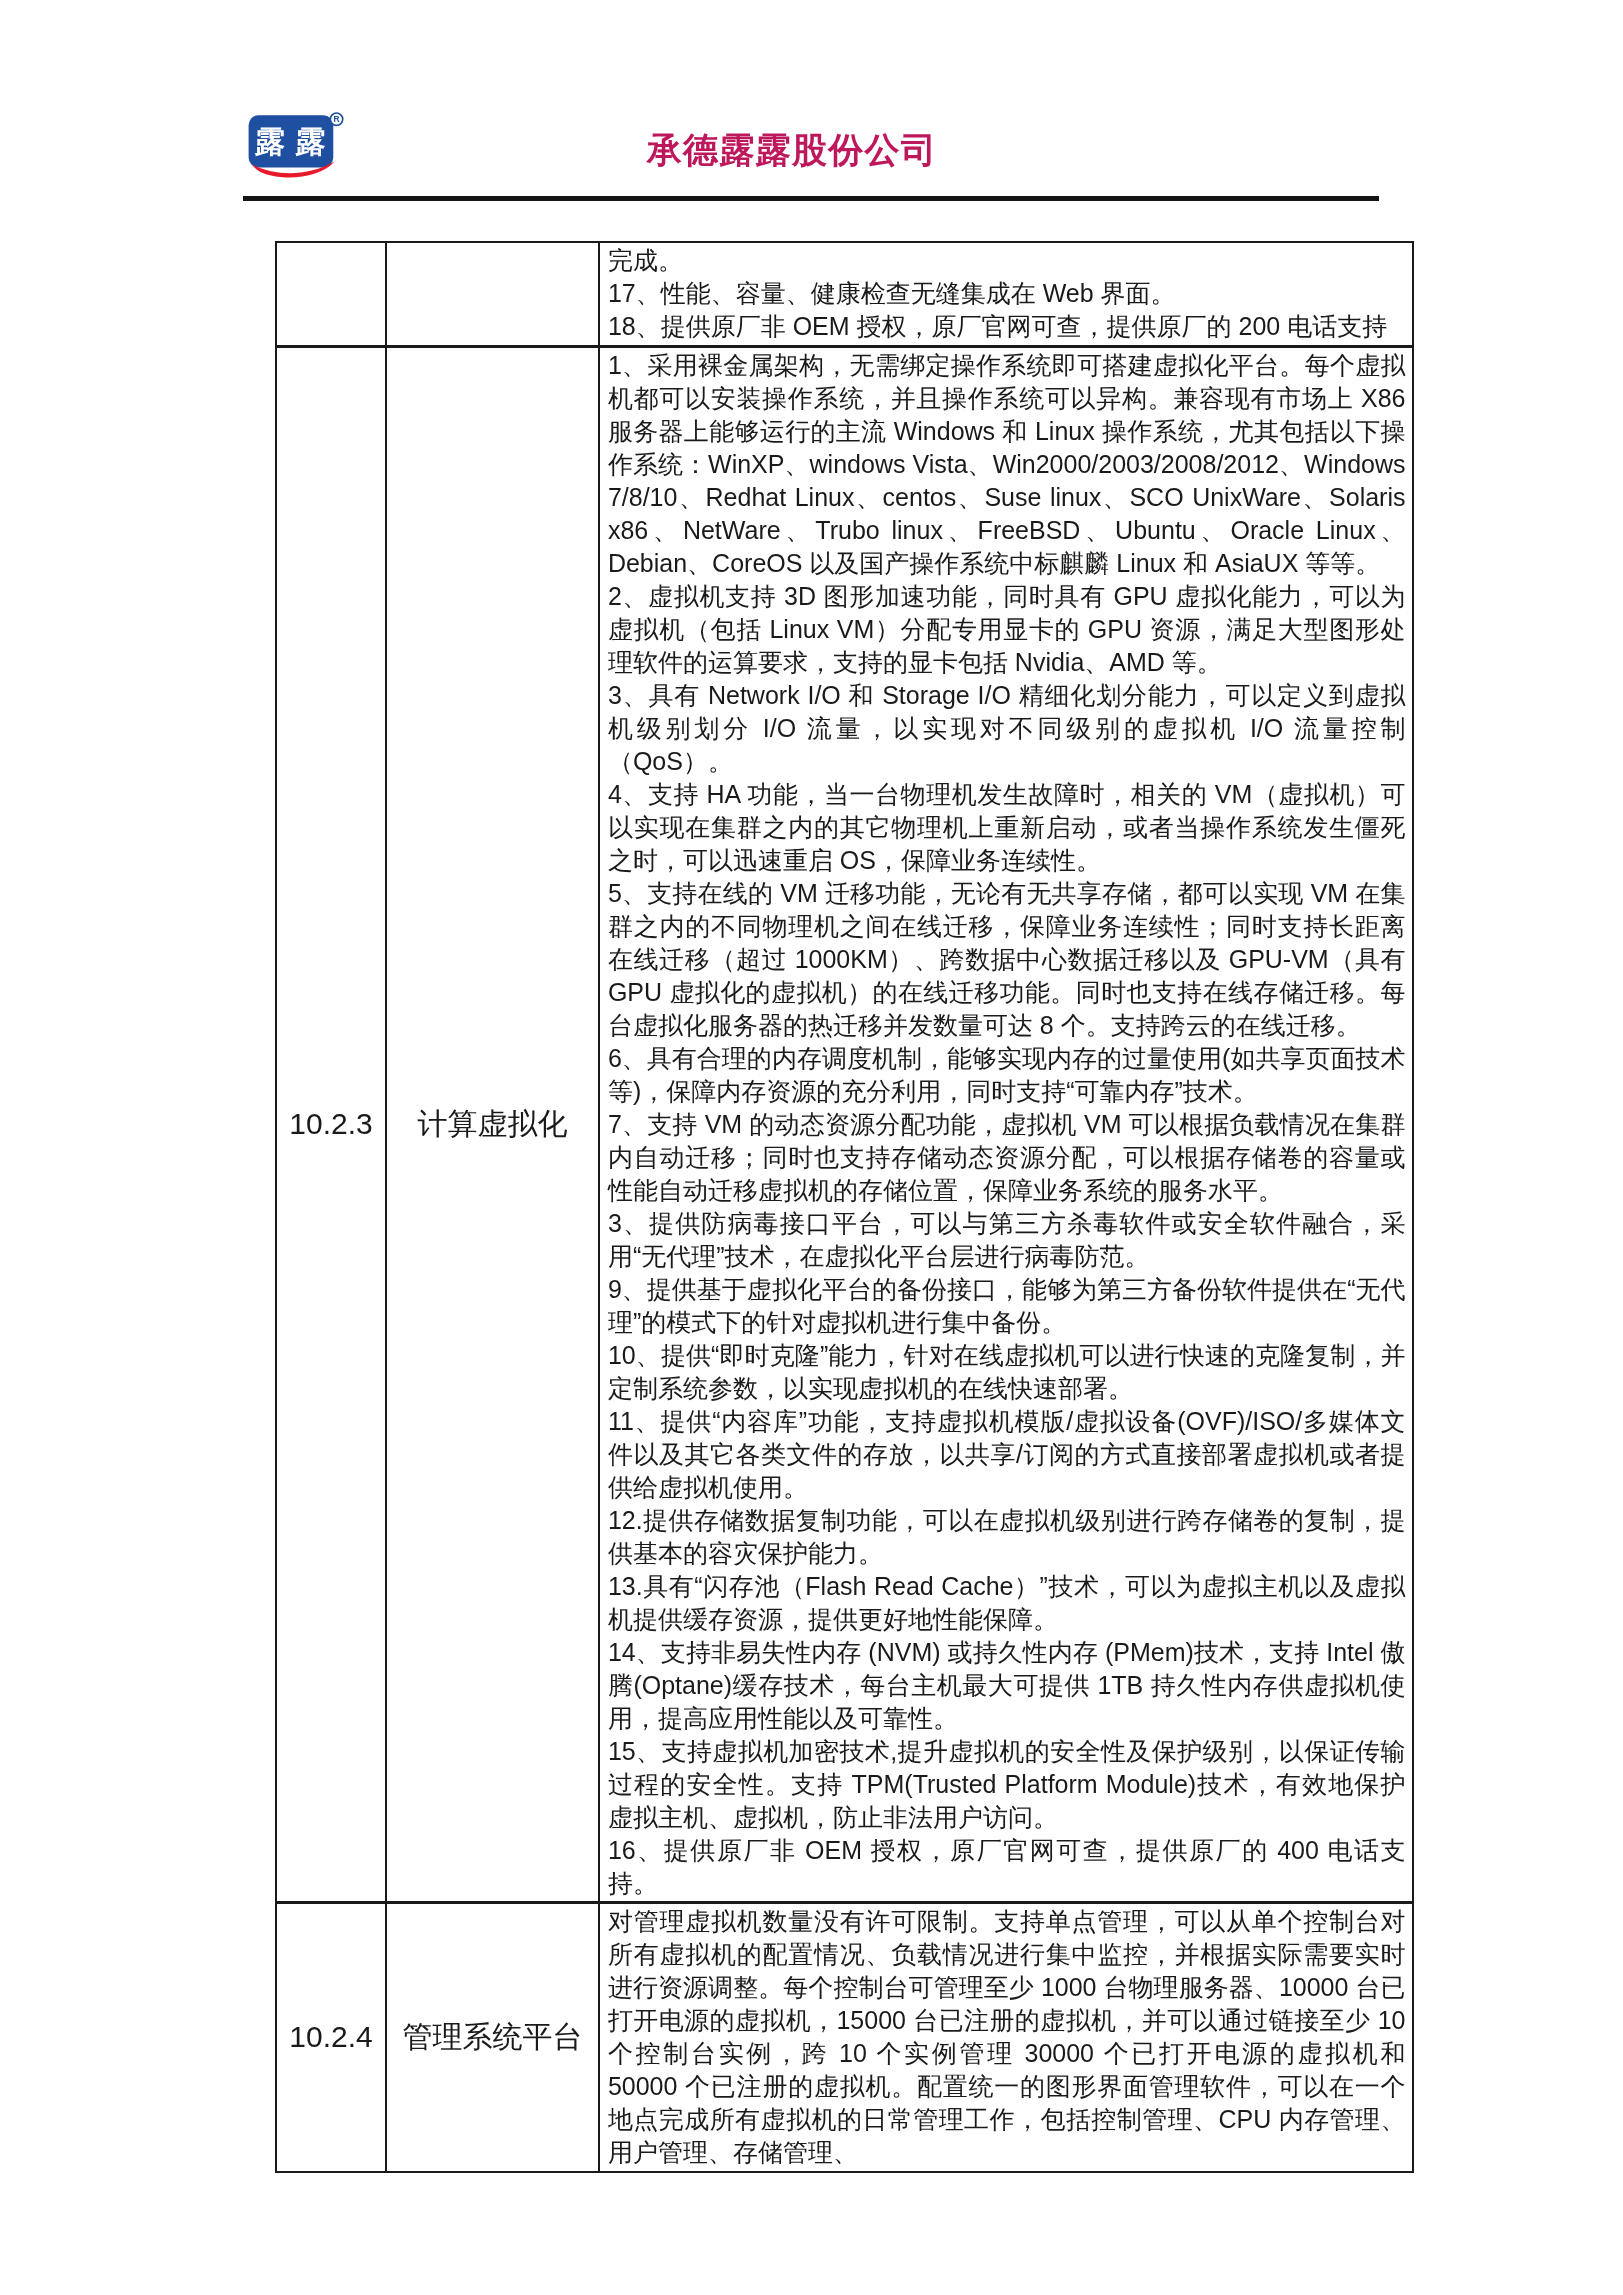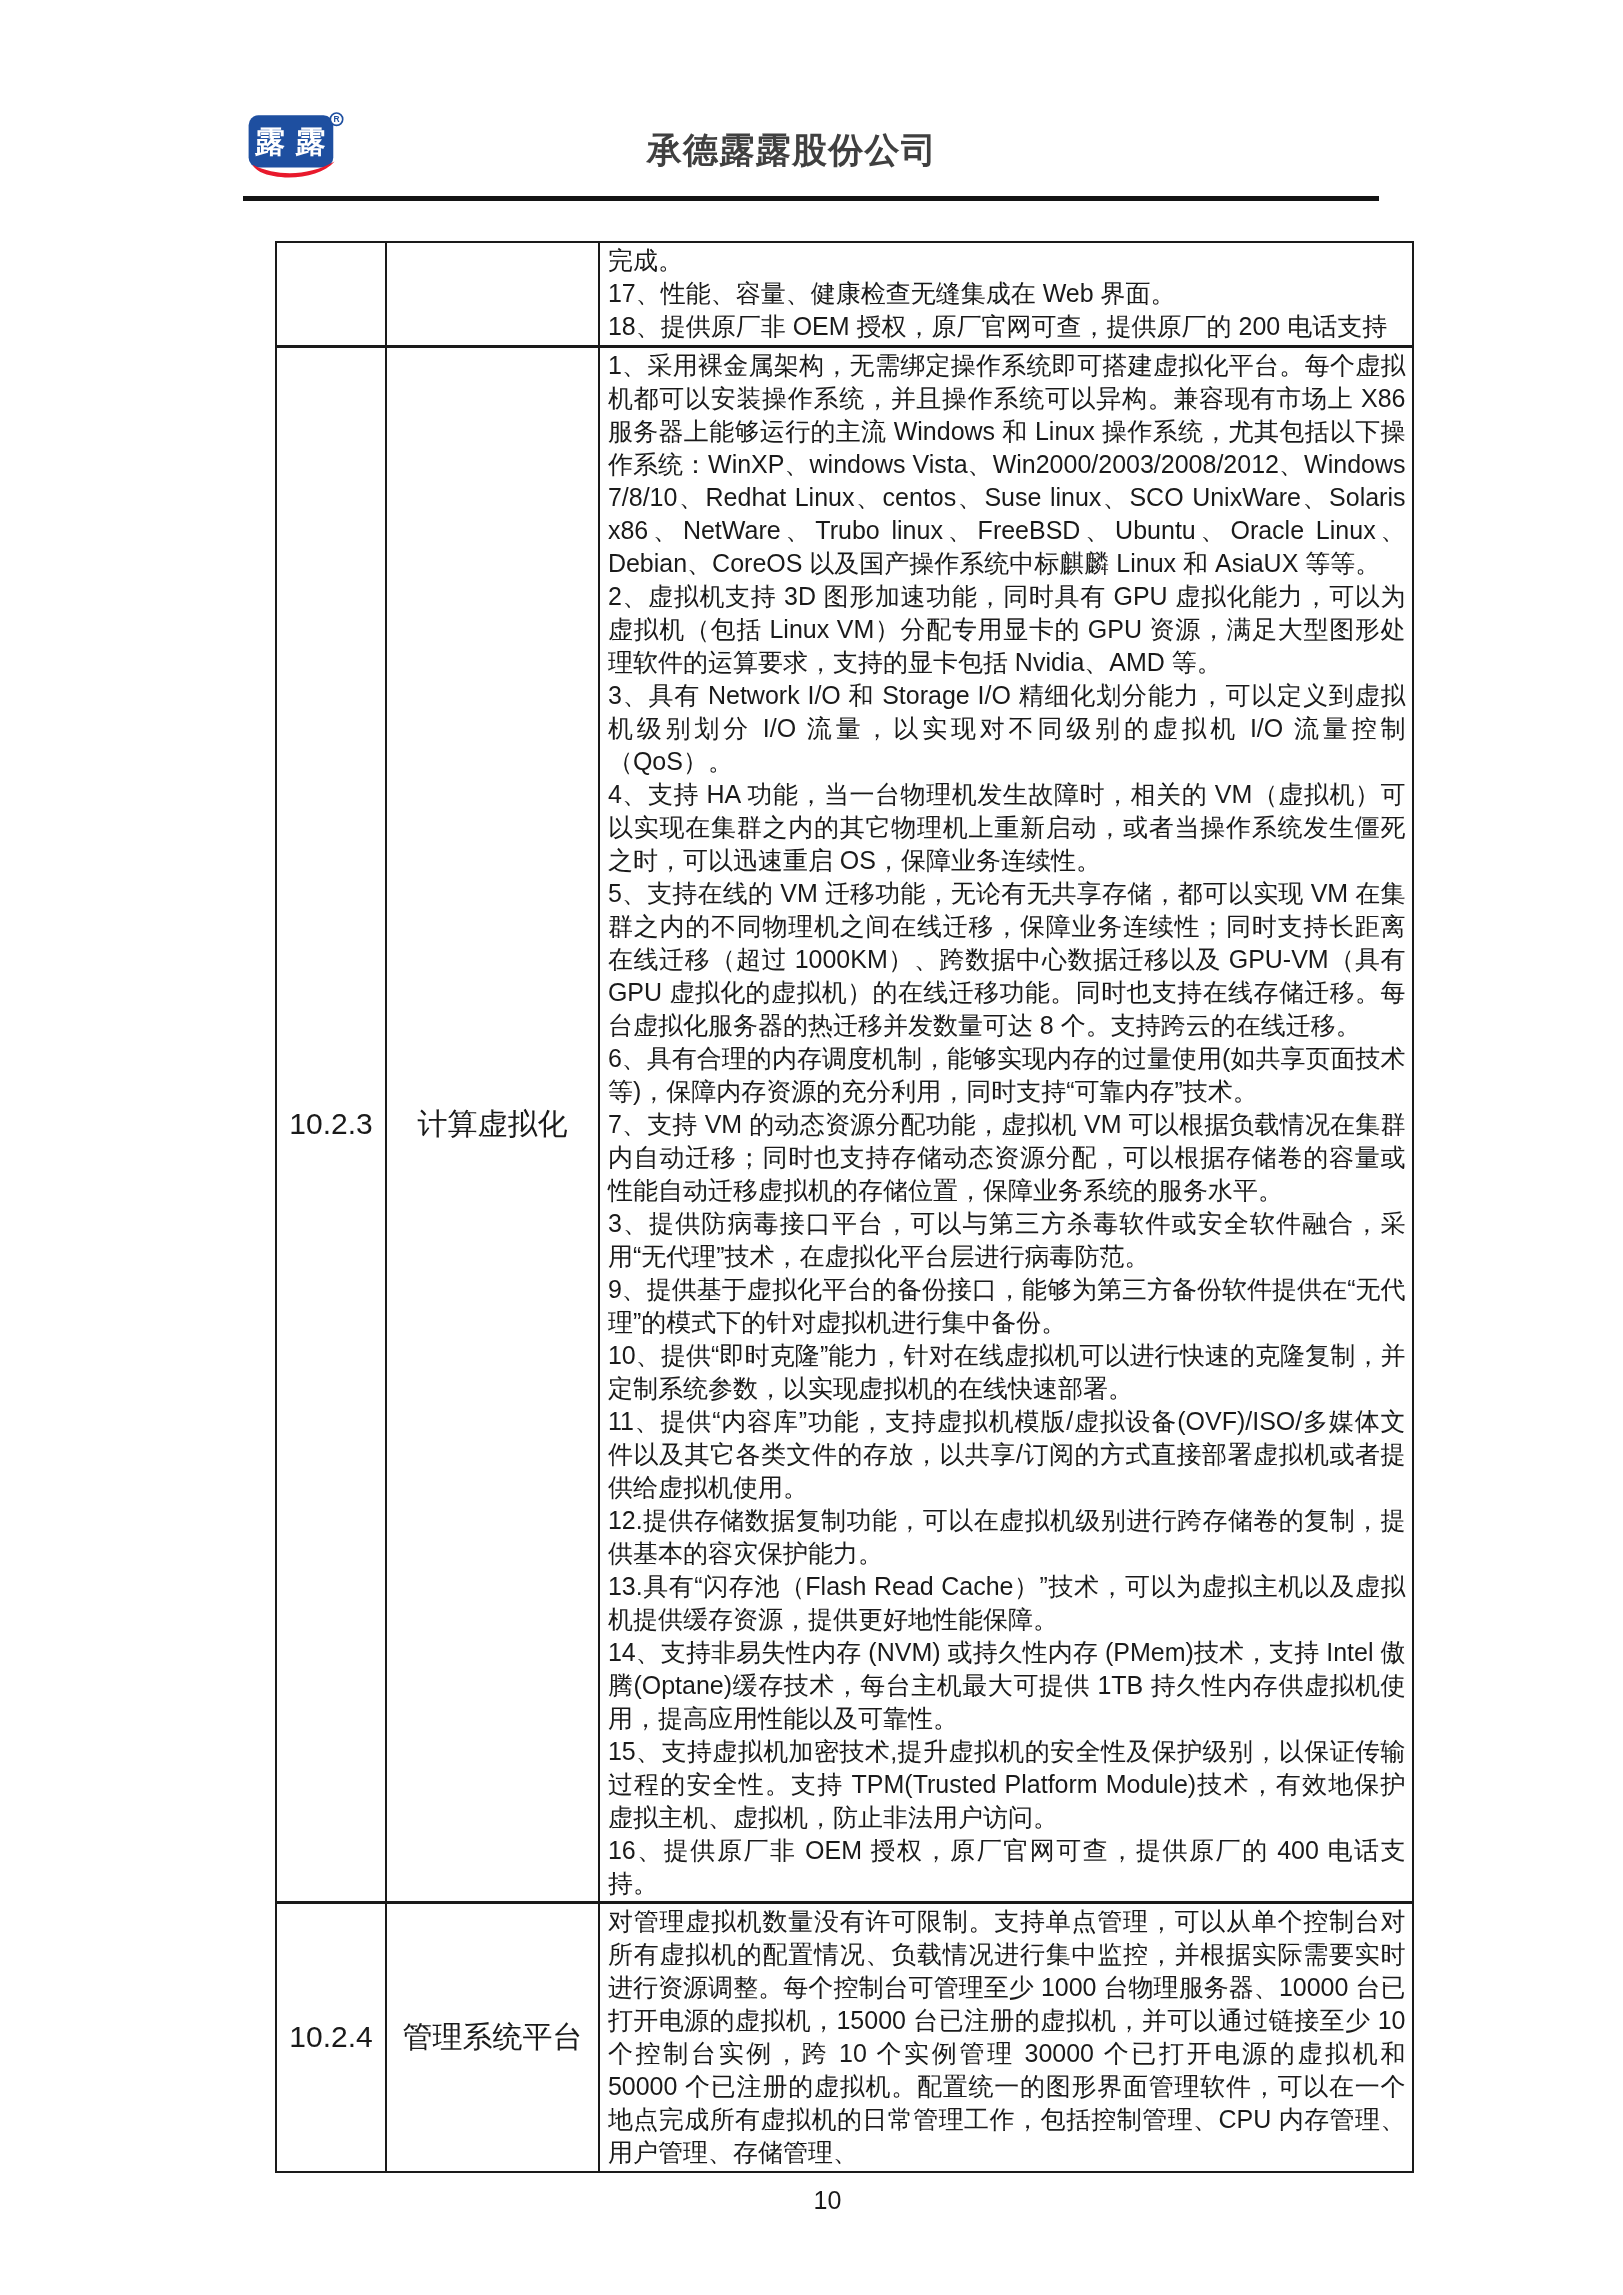--- a/index.html
+++ b/index.html
@@ -12,21 +12,21 @@
     color:#1a1a1a;
     overflow:hidden;
   }
   
   .header{position:absolute;left:0;top:0;width:1623px;height:241px;}
   .logo{position:absolute;left:246px;top:110px;width:99px;height:77px;}
   .company-name{
     position:absolute;left:0;top:127px;width:1584px;
     text-align:center;
     font-size:35px;font-weight:700;letter-spacing:1.3px;
-    color:#404040;
+    color:#be185d;
   }
   .header-rule{
     position:absolute;left:243px;top:196px;
     width:1136px;height:4.6px;background:#141414;
   }
   
   .content{margin:241px 243px 0 243px;padding-left:32px;}
   table.doc-table{
     border-collapse:collapse;width:1136px;table-layout:fixed;
   }
@@ -118,17 +118,16 @@
           <td class="num">10.2.4</td>
           <td class="cat">管理系统平台</td>
           <td class="req">
 
           <p class="req-item">对管理虚拟机数量没有许可限制。支持单点管理，可以从单个控制台对所有虚拟机的配置情况、负载情况进行集中监控，并根据实际需要实时进行资源调整。每个控制台可管理至少 1000 台物理服务器、10000 台已打开电源的虚拟机，15000 台已注册的虚拟机，并可以通过链接至少 10 个控制台实例，跨 10 个实例管理 30000 个已打开电源的虚拟机和 50000 个已注册的虚拟机。配置统一的图形界面管理软件，可以在一个地点完成所有虚拟机的日常管理工作，包括控制管理、CPU 内存管理、用户管理、存储管理、</p>
             </td>
         </tr>
       </tbody>
     </table>
 
-    <div class="page-number">10</div>
   </div>
 
 </div>
 
 
 </body></html>

